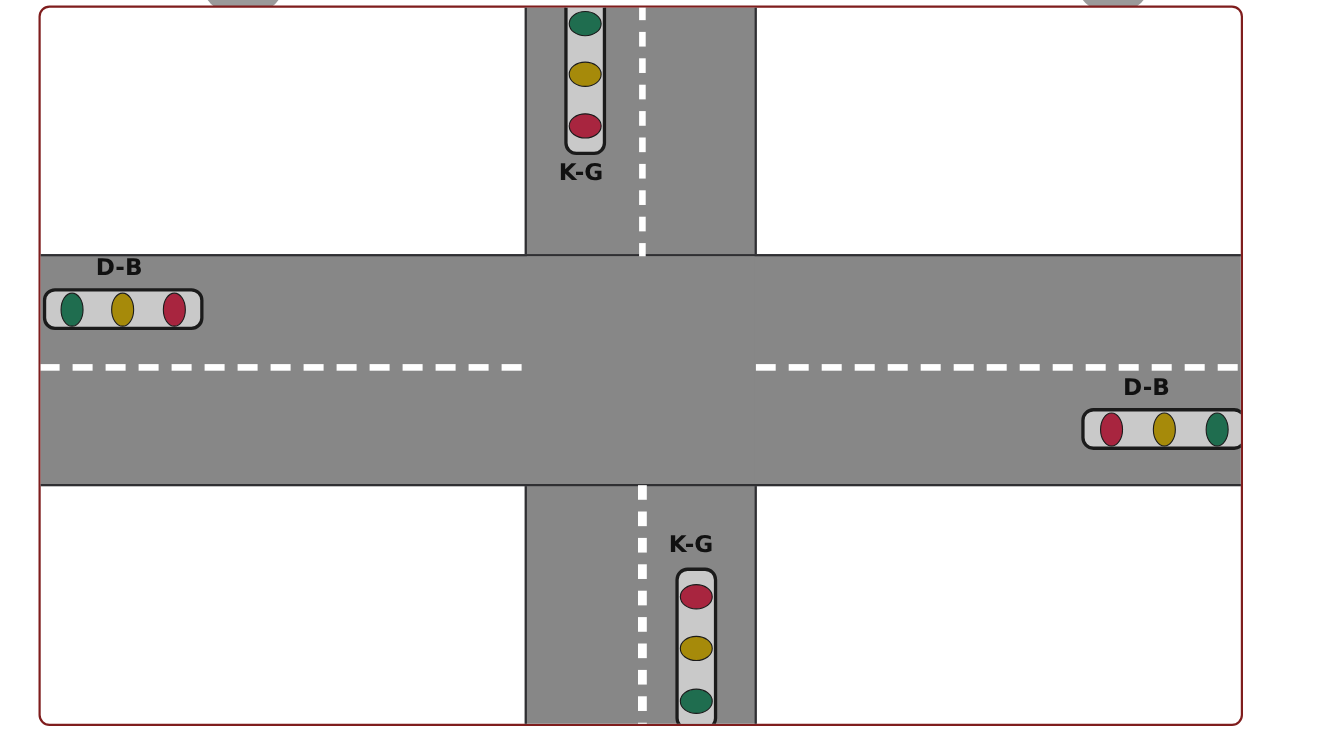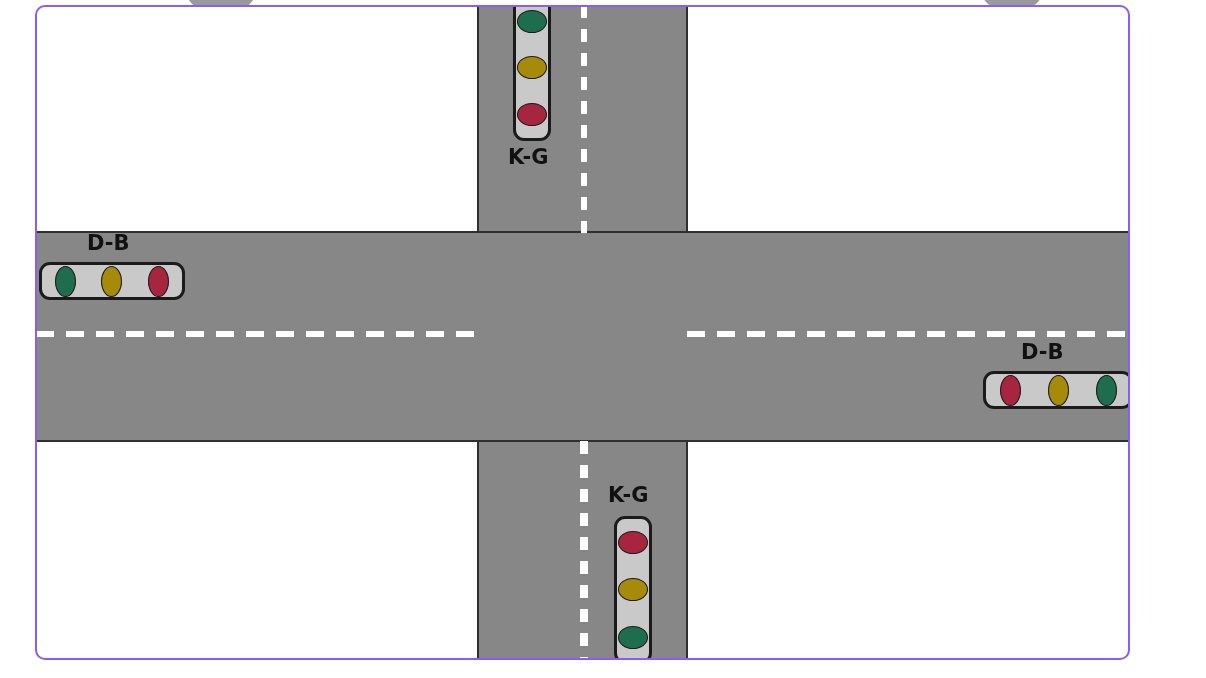--- a/index.html
+++ b/index.html
@@ -26,21 +26,21 @@
     background: #9a9a9a;
   }
 
   
   #canvas-frame {
     position: absolute;
     left: 35px;
     top: 5px;
     width: 1095px;
     height: 655px;
-    border: 2px solid #8b5cf6;
+    border: 2px solid #7f1d1d;
     border-radius: 10px;
     background: #ffffff;
     box-sizing: border-box;
     overflow: hidden;
   }
 
   
   .road {
     position: absolute;
     background: #878787;

